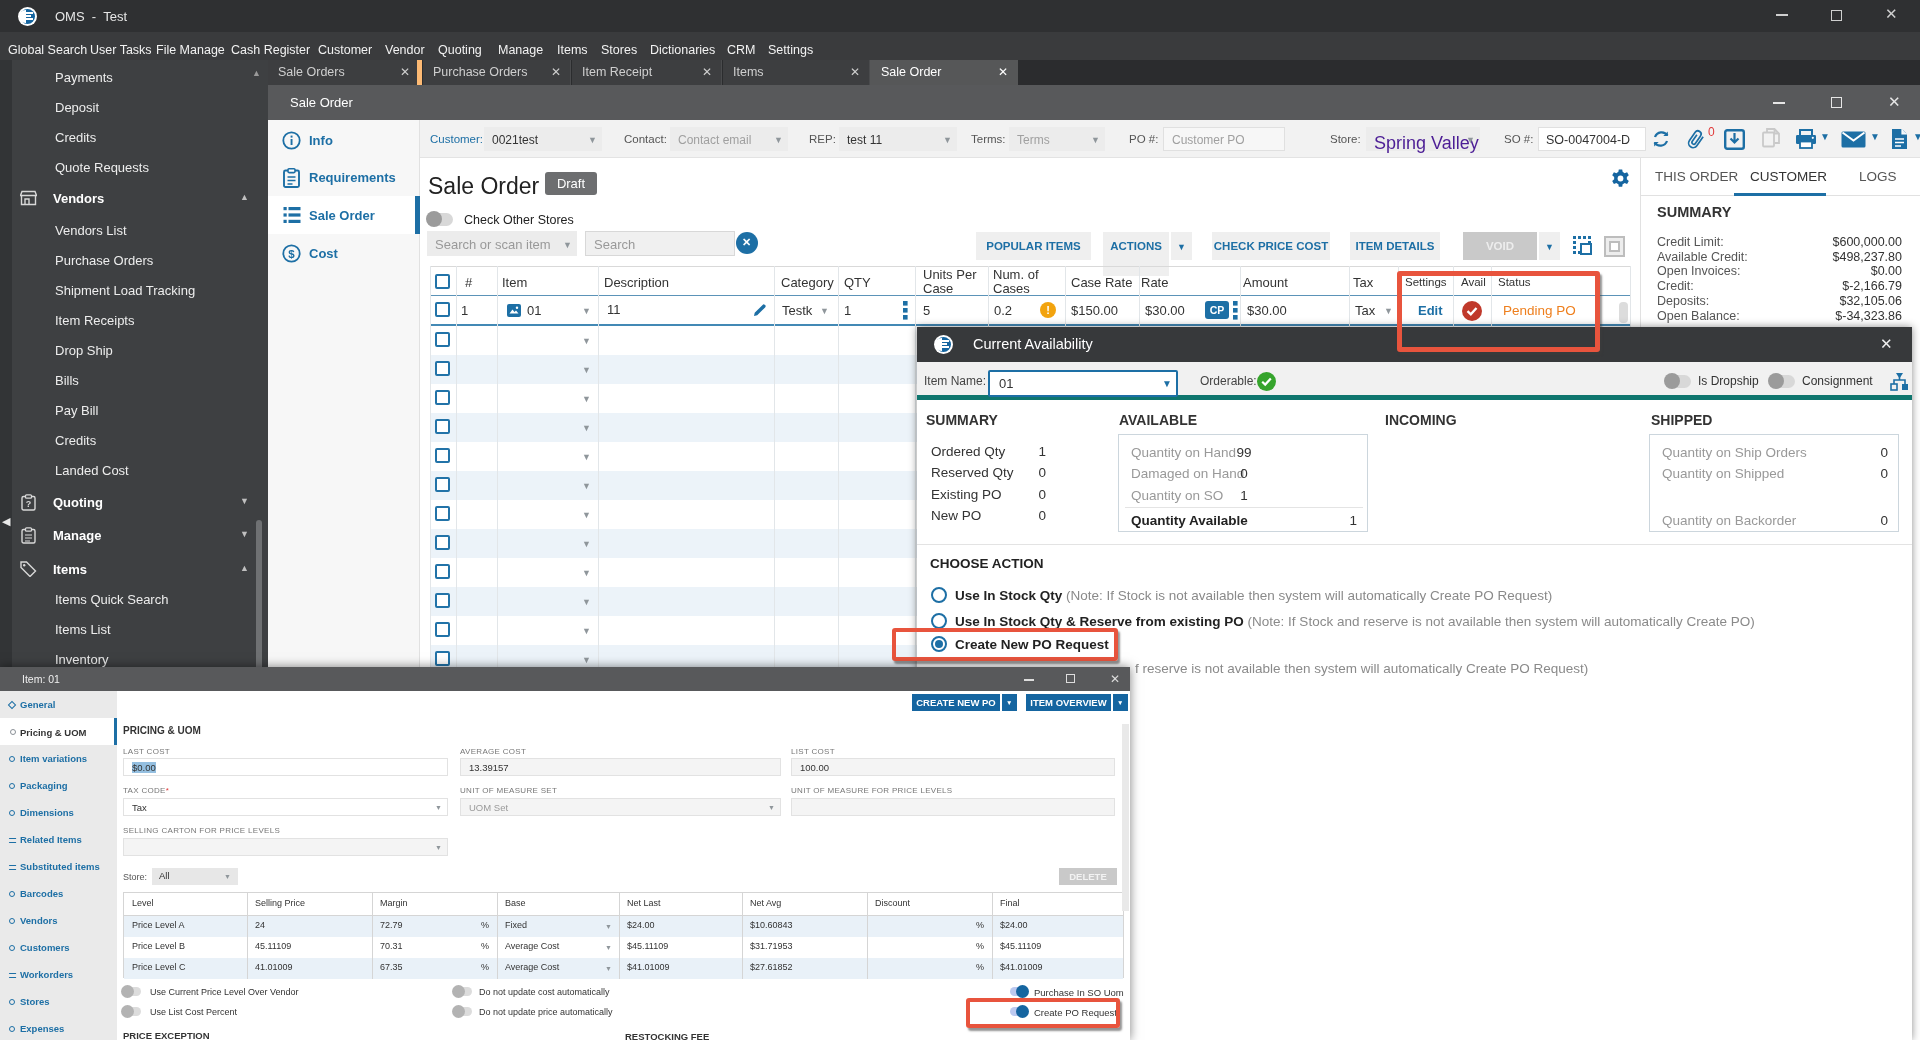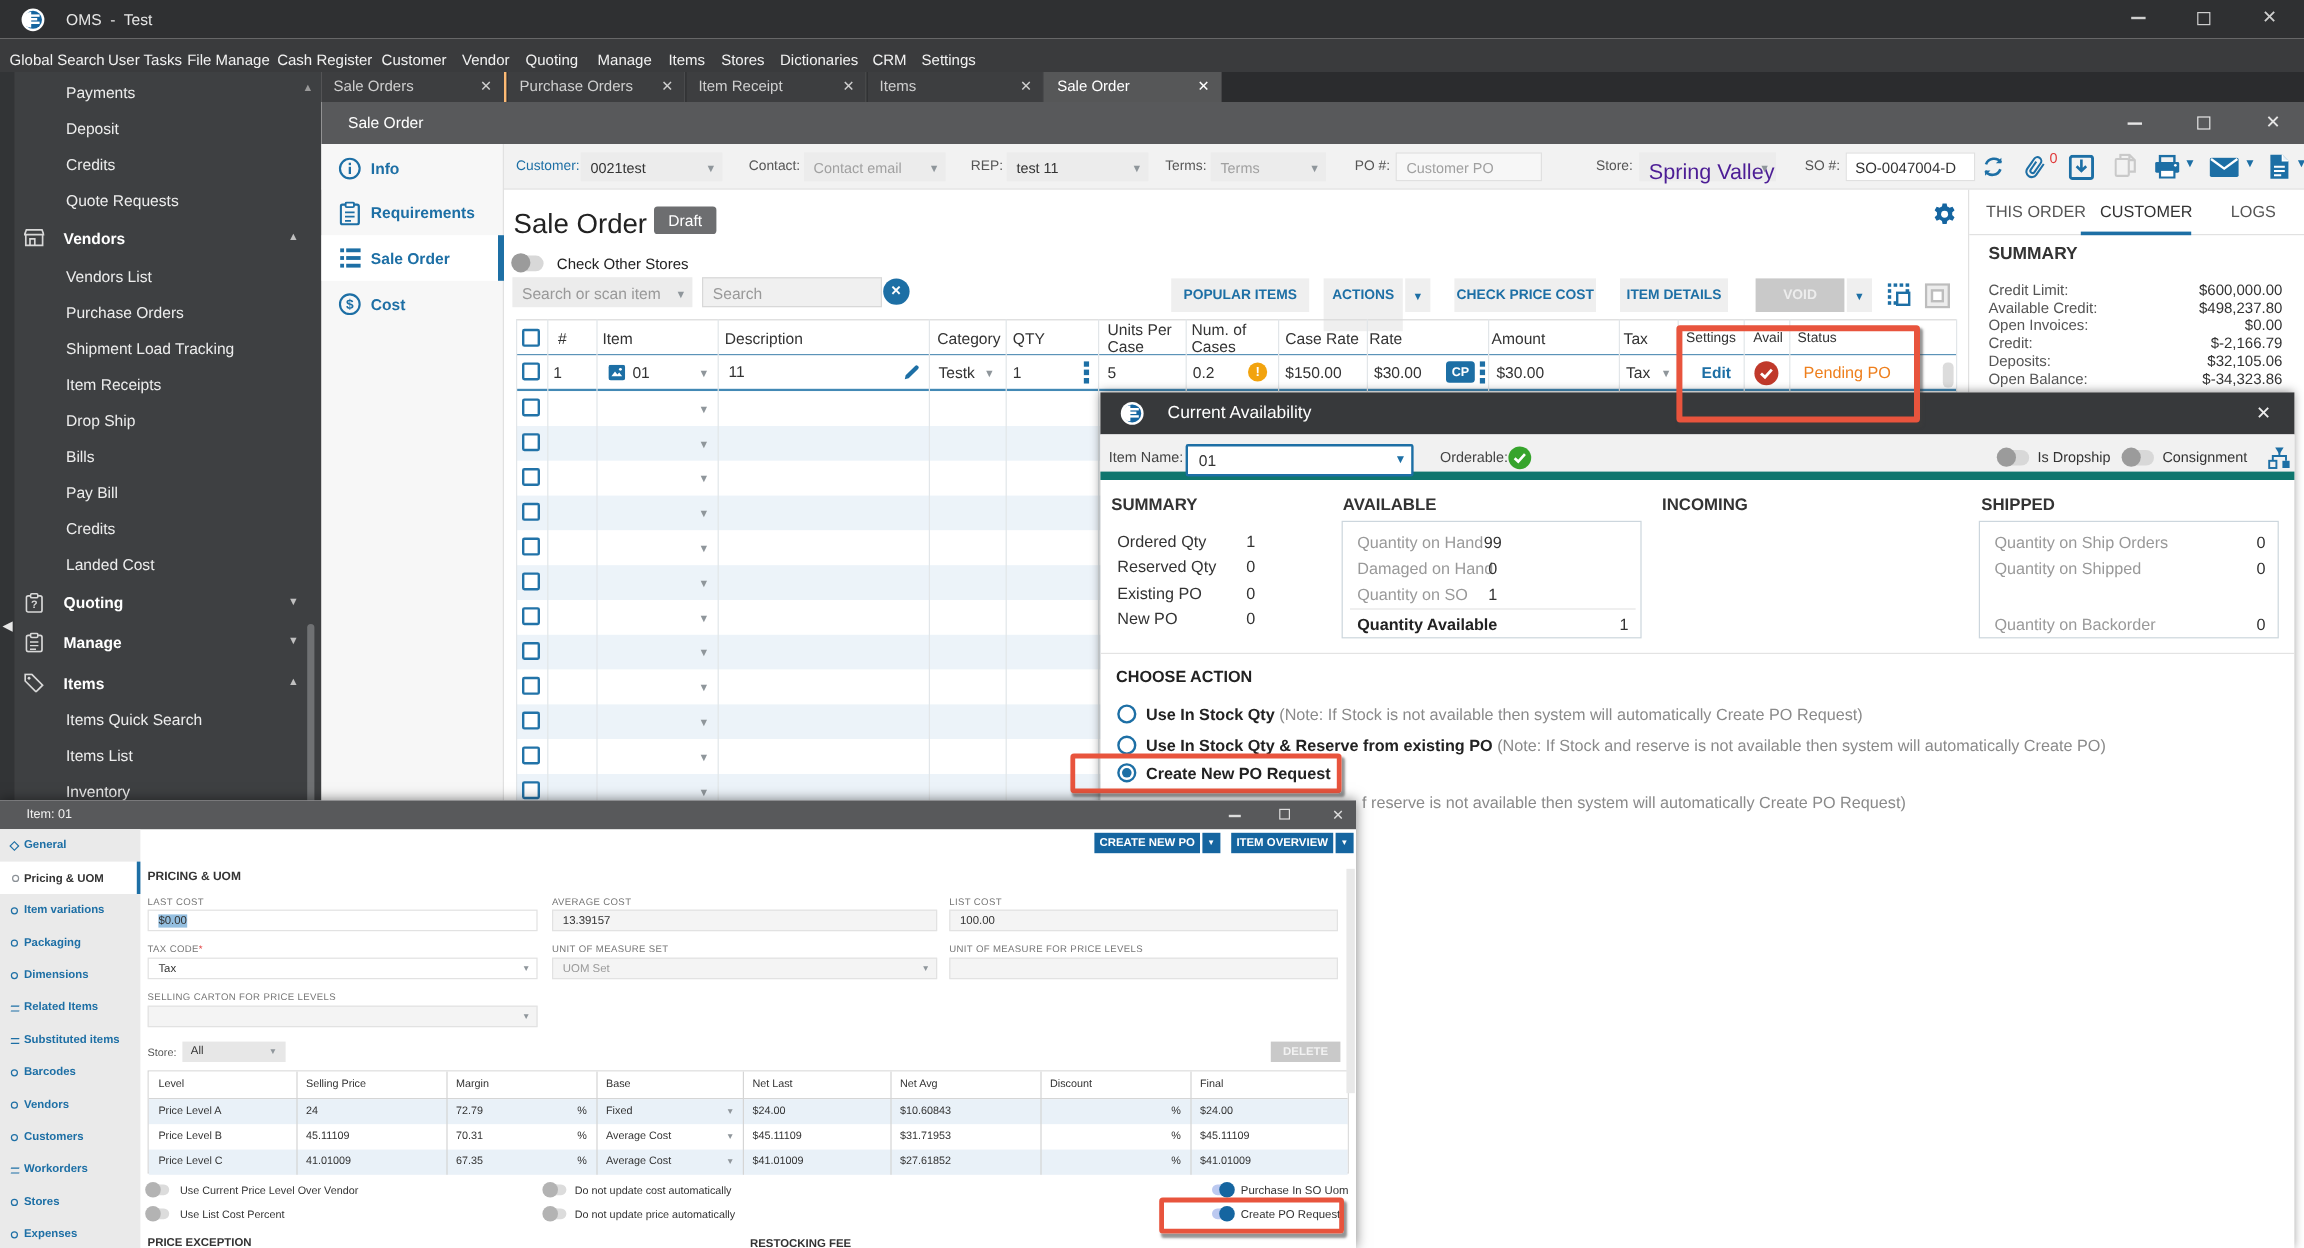--- a/index.html
+++ b/index.html
@@ -86,21 +86,21 @@
       <circle cx="4.2" cy="4.2" r="1.2" fill="#d8d8d8"></circle>
     </svg>
   <span class="a" style="left:53px;top:502px;font-weight:700;color:#fff">Items</span>
   <span class="a" style="left:240px;top:503px;color:#c0c0c0;font-size:9px">▲</span>
   <span class="a" style="left:55px;top:532px">Items Quick Search</span>
   <span class="a" style="left:55px;top:562px">Items List</span>
   <span class="a" style="left:55px;top:592px">Inventory</span>
   <div class="a" style="left:256px;top:460px;width:6px;height:488px;background:#6f7173;border-radius:3px"></div>
 </div>
 <div class="a" id="tabbar" style="left:268px;top:60px;width:1652px;height:25px;background:#2b2c2e;font-size:12.5px;color:#cfcfcf">
-  <div class="a" style="left:0;top:0;width:154px;height:25px;background:#3d3e40;border-right:2px solid #fdba74">
+  <div class="a" style="left:0;top:0;width:154px;height:25px;background:#3d3e40;border-right:5px solid #fdba74">
       <span class="a" style="left:10px;top:5px">Sale Orders</span>
       <span class="a" style="left:132px;top:5px;font-size:12px">✕</span>
     </div>
   <div class="a" style="left:155px;top:0;width:148px;height:25px;background:#3d3e40;border-right:1px solid #4a4b4d">
       <span class="a" style="left:10px;top:5px">Purchase Orders</span>
       <span class="a" style="left:128px;top:5px;font-size:12px">✕</span>
     </div>
   <div class="a" style="left:304px;top:0;width:150px;height:25px;background:#3d3e40;border-right:1px solid #4a4b4d">
       <span class="a" style="left:10px;top:5px">Item Receipt</span>
       <span class="a" style="left:130px;top:5px;font-size:12px">✕</span>
@@ -437,21 +437,21 @@
     <div class="a" style="left:17px;top:8px;width:19px;height:19px;border-radius:50%;background:#fff">
       <div class="a" style="left:2px;top:2px;width:15px;height:15px;border-radius:50%;background:#1565a0"></div>
       <div class="a" style="left:1px;top:3px;width:7px;height:13px;border-radius:7px 0 0 7px;background:#fff"></div>
       <div class="a" style="left:7px;top:5px;width:8px;height:2px;background:#fff"></div>
       <div class="a" style="left:7px;top:8px;width:6px;height:2px;background:#fff"></div>
       <div class="a" style="left:7px;top:11px;width:8px;height:2px;background:#fff"></div>
     </div>
     <span class="a" style="left:56px;top:9px;color:#fff;font-size:14.5px">Current Availability</span>
     <span class="a" style="left:963px;top:8px;color:#eee;font-size:15px">✕</span>
   </div>
-  <div class="a" style="left:0;top:35px;width:995px;height:38px;background:#f1f1f1;border-bottom:7px solid #0f766e">
+  <div class="a" style="left:0;top:35px;width:995px;height:38px;background:#f1f1f1;border-bottom:5px solid #0f766e">
     <span class="a" style="left:7px;top:12px;color:#444;font-size:12px">Item Name:</span>
     <div class="a" style="left:71px;top:8px;width:190px;height:27px;background:#fff;border:2px solid #1d6fa5;border-radius:2px">
         <span class="a" style="left:9px;top:4px;color:#333">01</span>
         <span class="a" style="left:172px;top:6px;color:#1d6fa5;font-size:10px">▼</span>
       </div>
     <span class="a" style="left:283px;top:12px;color:#444;font-size:12px">Orderable:</span>
     <div class="a" style="left:340px;top:10px;width:19px;height:19px;border-radius:50%;background:#36a42c"><svg width="19" height="19" viewBox="0 0 19 19">
           <path d="M5.2 9.8 L8.2 12.6 L13.8 6.4" fill="none" stroke="#fff" stroke-width="2.2"></path>
         </svg></div>
     <div class="a" style="left:749px;top:13px;width:25px;height:13px;background:#d8d8d8;border-radius:7px"></div>

